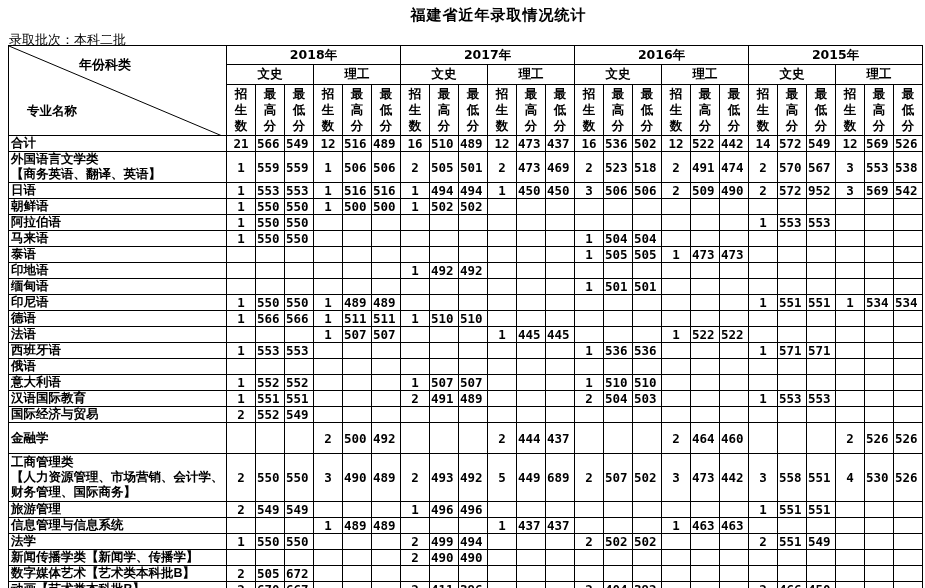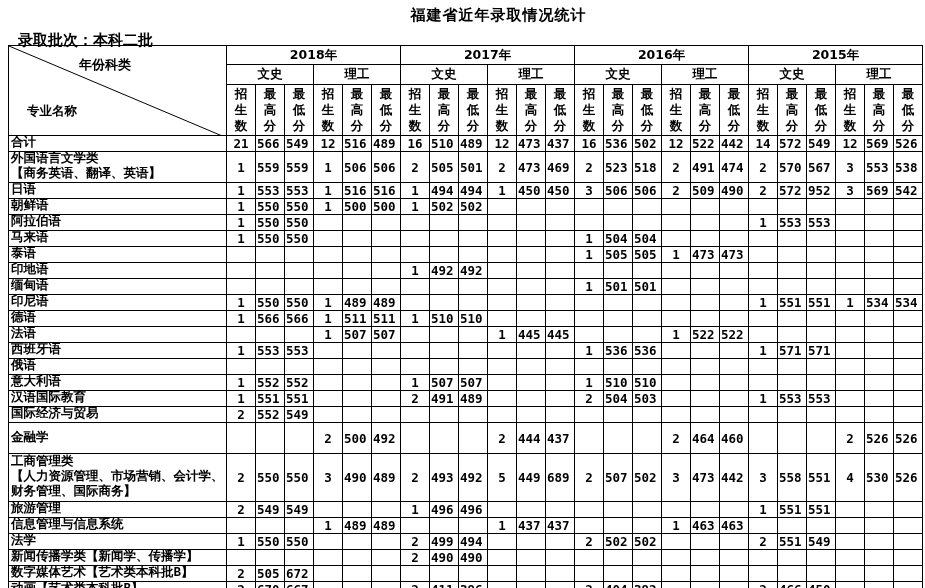--- a/index.html
+++ b/index.html
@@ -1,36 +1,36 @@
 <!DOCTYPE html>
 <html><head>
 <meta charset="utf-8">
 <style>
   html, body { margin:0; padding:0; background:#fff; }
   body { width:925px; height:588px; position:relative; overflow:hidden;
          font-family:"DejaVu Sans", sans-serif; color:#000; }
   .title { position:absolute; left:0; top:6px; width:925px; text-align:center;
            font-size:15px; font-weight:bold; letter-spacing:1px;padding-left:36px; }
-  .batch { position:absolute; left:18px; top:31px; font-size:15px; font-weight:bold; }
+  .batch { position:absolute; left:9px; top:31px; font-size:13px; font-weight:normal; }
   table { position:absolute; left:8px; top:45px; border-collapse:collapse;
           table-layout:fixed; width:915px; }
   td, th { border:1px solid #000; padding:0; font-size:12.5px; font-weight:bold;
            text-align:center; vertical-align:middle; overflow:hidden; white-space:nowrap;
            font-family:"DejaVu Sans Mono", monospace; }
   th { font-family:"DejaVu Sans", sans-serif; font-size:12.5px; }
   col.name { width:218px; }
   col.d { width:29px; }
   tr.h1 { height:19px; }
   tr.h2 { height:20px;padding-left:19px; }
   tr.h3 { height:51px; }
   tr.r1 { height:15.5px; }
   tr.r2 { height:31px; }
   tr.r3 { height:48px; }
   th.vert { line-height:16px; white-space:normal; font-size:12.5px; padding:0 6px; }
-  td.name { text-align:left; padding-left:2px; font-family:Liberation Mono, monospace;
+  td.name { text-align:left; padding-left:2px; font-family:Liberation Sans, sans-serif;
             white-space:normal; line-height:15px; font-size:12.5px; }
   td.num { text-align:left; padding-left:1px; }
   td.cnt { text-align:center; }
   .corner { position:relative; }
   .corner svg { position:absolute; left:0; top:0; }
   .corner .lbl-top { position:absolute; left:70px; top:10px; font-weight:bold; font-size:13px; font-family:"DejaVu Sans", sans-serif; }
   .corner .lbl-bot { position:absolute; left:18px; top:57px; font-weight:bold; font-size:12.5px; font-family:Liberation Sans, sans-serif; }
 </style>
 </head>
 <body>

